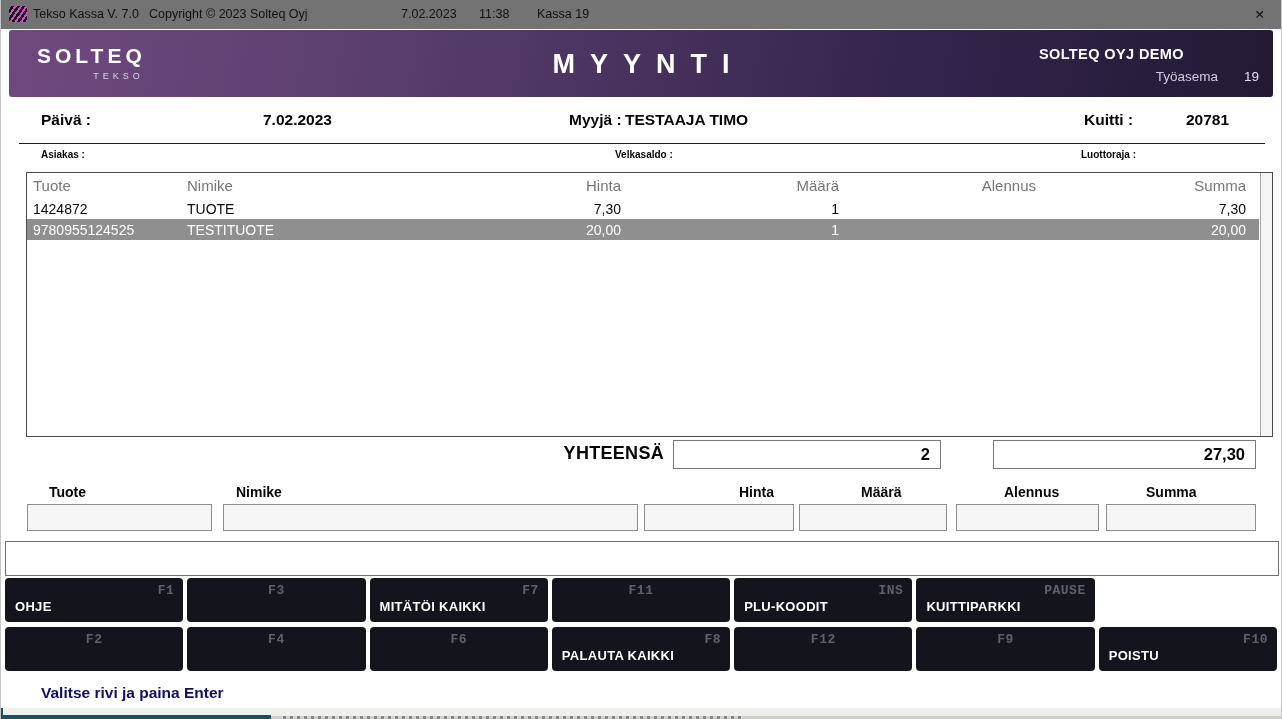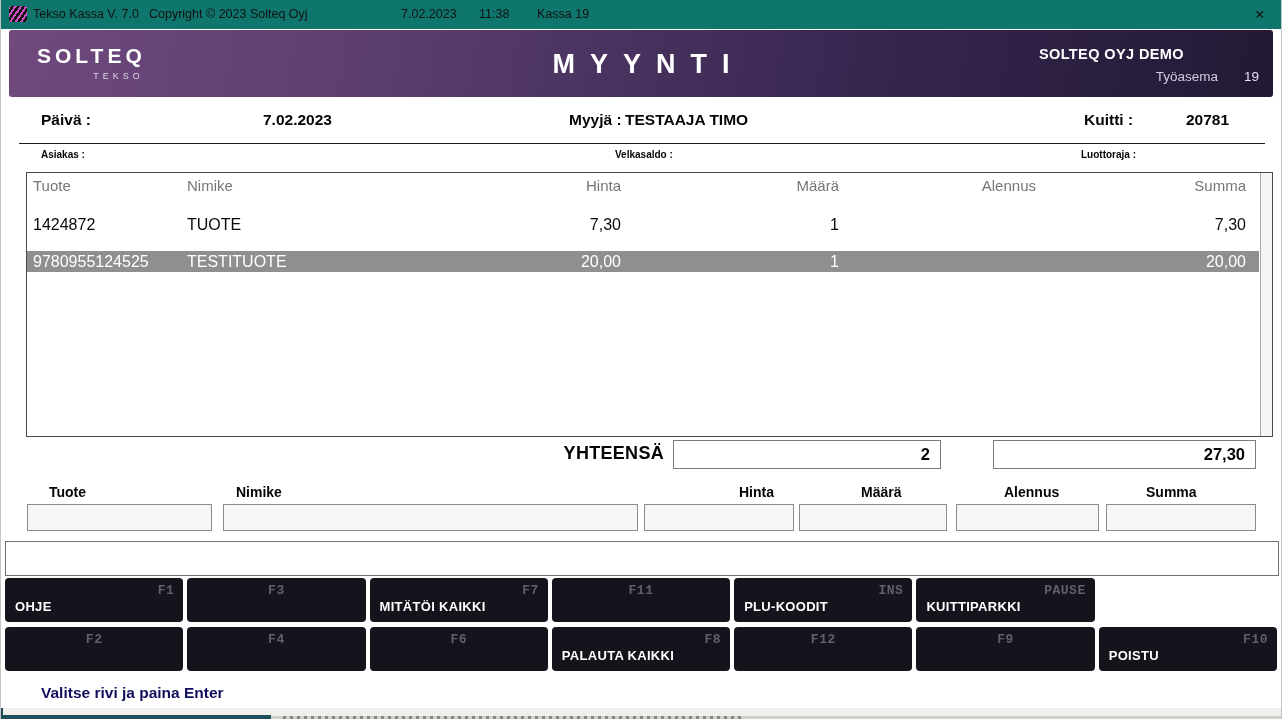--- a/index.html
+++ b/index.html
@@ -3,21 +3,21 @@
 <meta charset="utf-8">
 <style>
   * { margin:0; padding:0; box-sizing:border-box; }
   html,body { background:#e9e9e9; }
   body { width:1282px; height:719px; font-family:"Liberation Sans", sans-serif; }
 
   .window { position:relative; width:1282px; height:719px; background:#fff; overflow:hidden;
             border-left:1px solid #c4c4c4; border-right:1px solid #c4c4c4; }
 
   
-  .titlebar { position:absolute; top:0; left:0; right:0; height:29px; background:#0f766e; }
+  .titlebar { position:absolute; top:0; left:0; right:0; height:29px; background:#737373; }
   .titlebar span { position:absolute; top:7px; font-size:12.5px; color:#111; white-space:nowrap; }
   .app-icon { position:absolute; left:8px; top:6px; width:18px; height:16px; border-radius:2px;
       background:repeating-linear-gradient(125deg,#d14ec8 0 2px,#141414 2px 4.5px); }
   .tb-title { left:32px; }
   .tb-copy { left:148px; }
   .tb-date { left:400px; }
   .tb-time { left:478px; }
   .tb-reg  { left:536px; }
   .tb-close { position:absolute; right:16px; top:5px; font-size:15px; color:#1a1a1a; cursor:pointer; }
 
@@ -45,21 +45,21 @@
   .sub span { position:absolute; top:149px; font-weight:bold; font-size:10px; color:#050505; }
   .s-asiakas { left:40px; }
   .s-velka   { left:614px; }
   .s-luotto  { left:1080px; }
 
   
   .sale-table { position:absolute; top:172px; left:25px; width:1247px; height:265px;
       border:1px solid #4a4a4a; background:#fff; overflow:hidden; }
   .tgrid { display:grid; grid-template-columns:160px 240px 194px 218px 197px 210px; margin-right:13px; align-items:center; }
   .thead { height:25px; color:#767676; font-size:15px; }
-  .trow  { height:21px; font-size:16px; color:#0a0a0a; cursor:default;margin-top:16px; }
+  .trow  { height:21px; font-size:14px; color:#0a0a0a; cursor:default; }
   .trow.selected { background:#8f8f8f; color:#fff; }
   .tgrid > div:first-child { padding-left:6px; }
   .tgrid .num { text-align:right; }
   .tscroll { position:absolute; top:0; right:0; bottom:0; width:12px; background:#f5f5f5; border-left:1px solid #a8a8a8; }
 
   
   .totals-label { position:absolute; left:400px; top:443px; width:263px; text-align:right;
       font-size:18px; font-weight:bold; color:#050505; letter-spacing:.3px; }
   .tot-box { position:absolute; top:440px; height:29px; border:1px solid #7b7b7b; background:#fff;
       font-size:16.5px; font-weight:bold; text-align:right; padding:0 10px; line-height:27px; color:#050505; }

